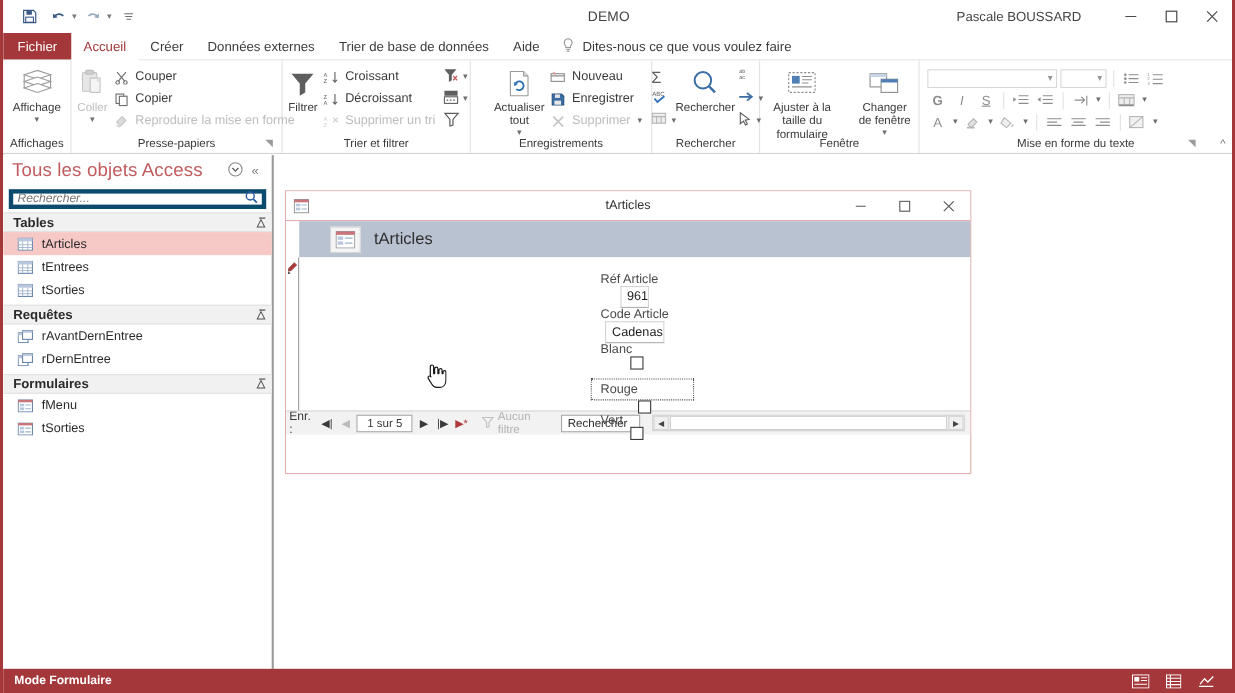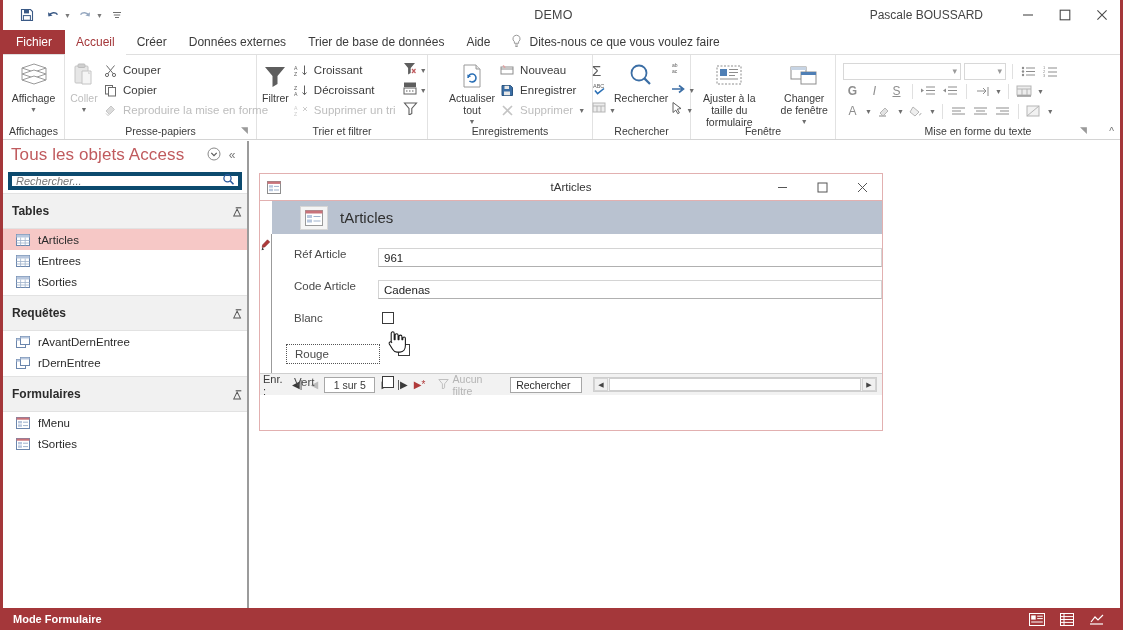--- a/index.html
+++ b/index.html
@@ -162,21 +162,21 @@
   }
   .nav-search input {
     flex: 1; border: 0; outline: 0; height: 16px;
     font-size: 11px; font-style: italic; color: #8a8a8a;
     font-family: "Liberation Sans", sans-serif;
     padding-left: 4px; background: transparent;
   }
   .nav-search .mag { width: 20px; text-align: center; color: #2a5a9e; font-size: 12px; }
   .nav-group {
     display: flex; align-items: center;
-    height: 36px; margin-top: 3px; padding: 0 6px 0 9px;
+    height: 18px; margin-top: 3px; padding: 0 6px 0 9px;
     background: #f1f1f1;
     font-size: 12px; font-weight: bold; color: #2b2b2b;
     border-top: 1px solid #e2e2e2; border-bottom: 1px solid #e2e2e2;
   }
   .nav-group span.lbl { flex: 1; }
   .nav-group .chev { color: #555; font-size: 10px; }
   .nav-item {
     display: flex; align-items: center; gap: 8px;
     height: 21px; padding-left: 12px;
     font-size: 11.5px; color: #2b2b2b;
@@ -220,21 +220,21 @@
     display: flex; align-items: center; justify-content: center;
   }
   .fw-banner-text { font-size: 15px; color: #2f2f2f; margin-left: 12px; }
 
   .fw-body { position: relative; height: 139px; background: #ffffff; display: flex; }
   .rec-sel {
     width: 12px; border-right: 1px solid #9b9b9b;
     display: flex; justify-content: center; padding-top: 3px;
   }
   .fw-fields { flex: 1; position: relative; padding-top: 14px; }
-  .frow { display: flex; align-items: flex-start; height: 32px; }
+  .frow { display: flex; align-items: center; height: 32px; flex-direction: column; }
   .flabel {
     width: 106px; padding-left: 22px;
     font-size: 11.5px; color: #4a4a4a;
   }
   .finput {
     flex: 1; margin-right: 0;
     height: 19px; background: #fff;
     border: 1px solid #d4d4d4; border-bottom: 1px solid #b0b0b0;
     font-size: 11.5px; color: #1d1d1d;
     display: flex; align-items: center; padding-left: 5px;

